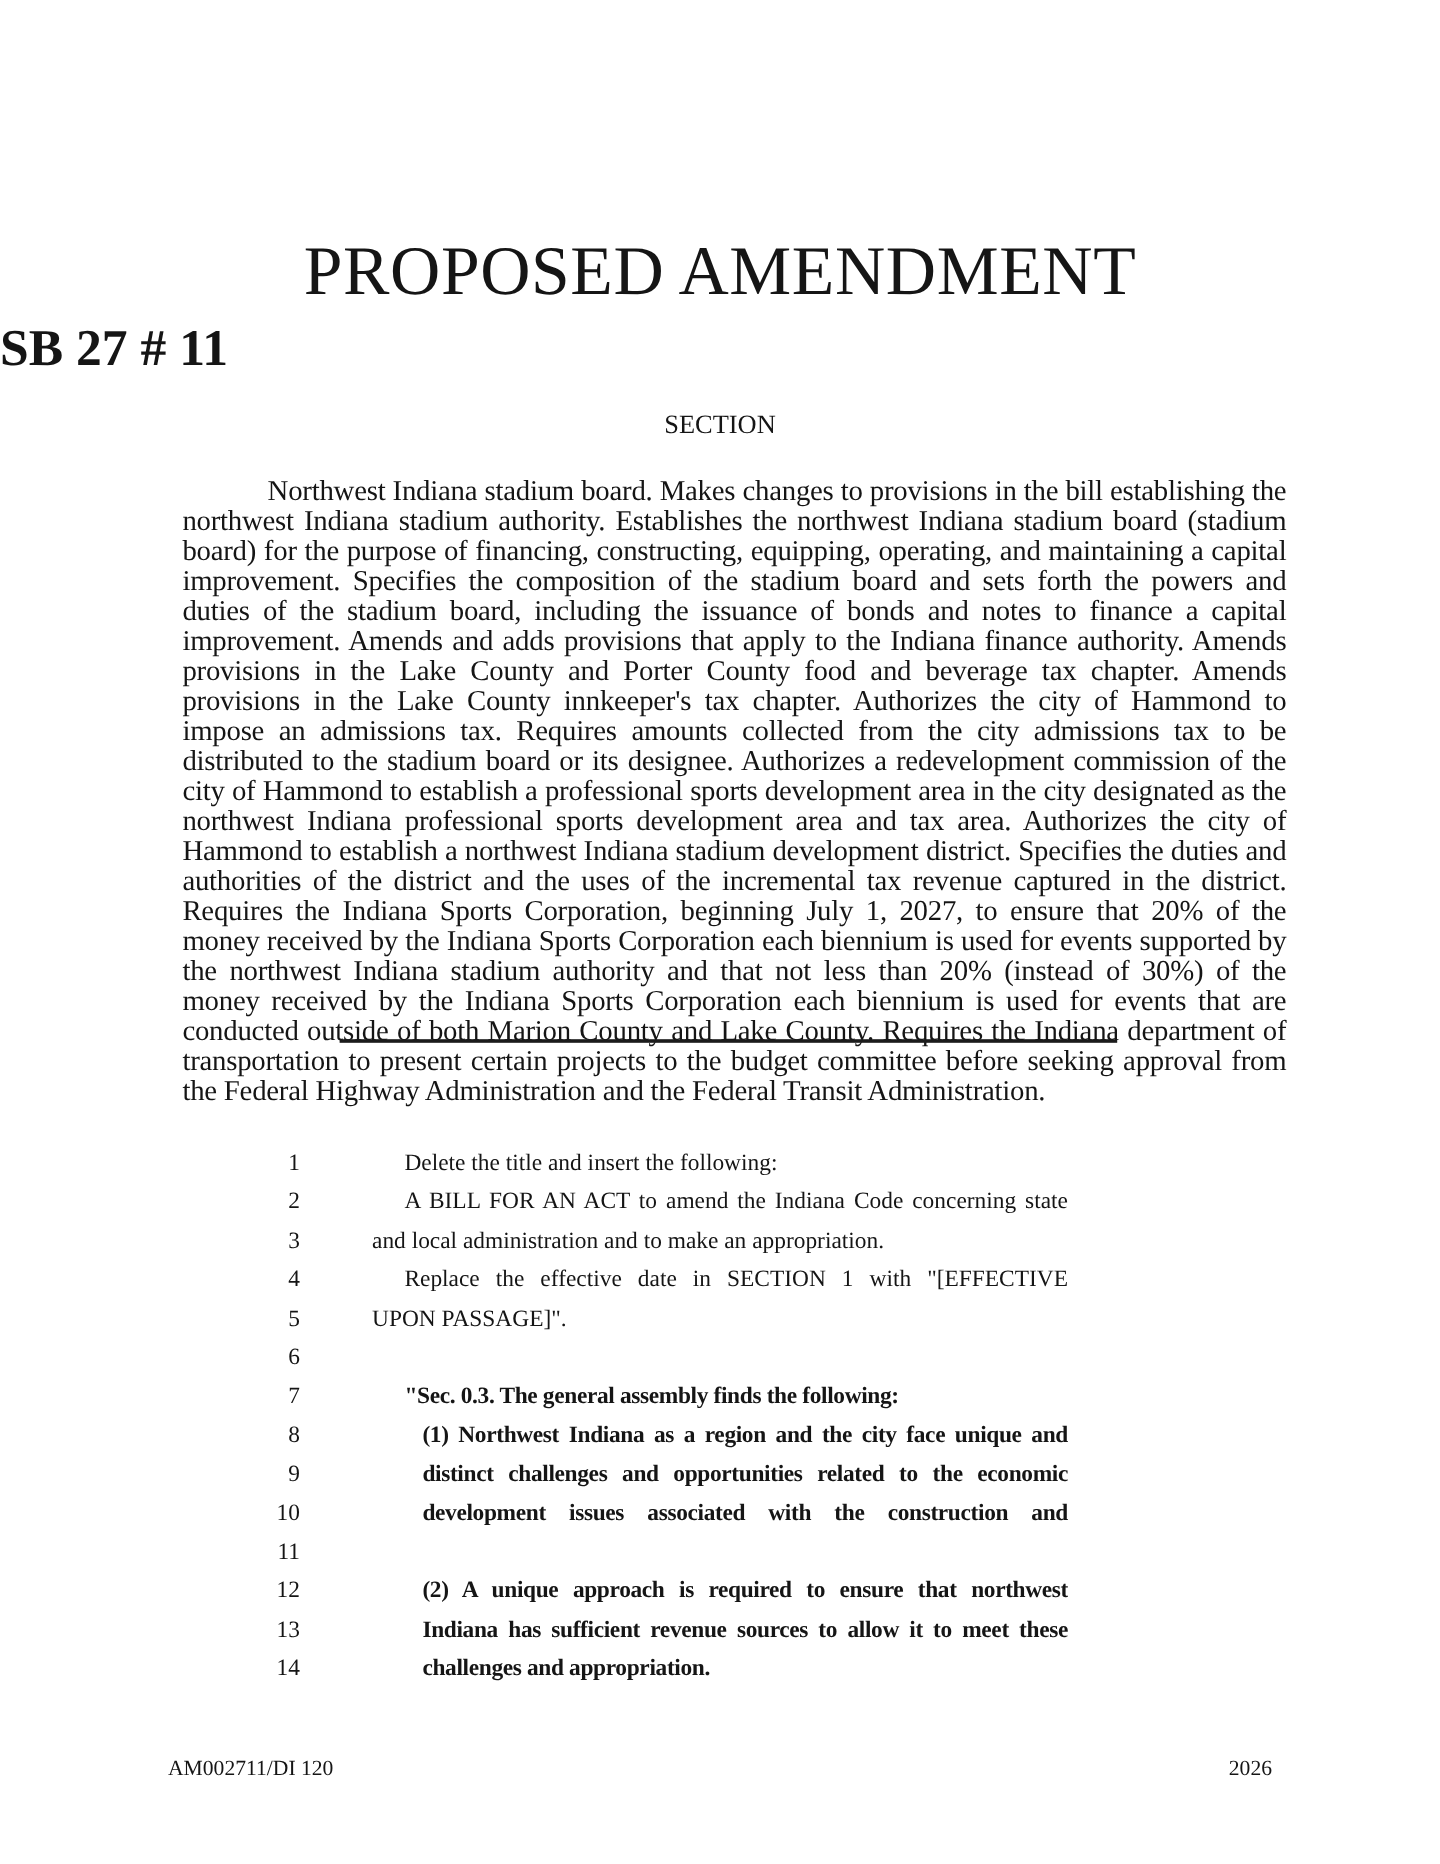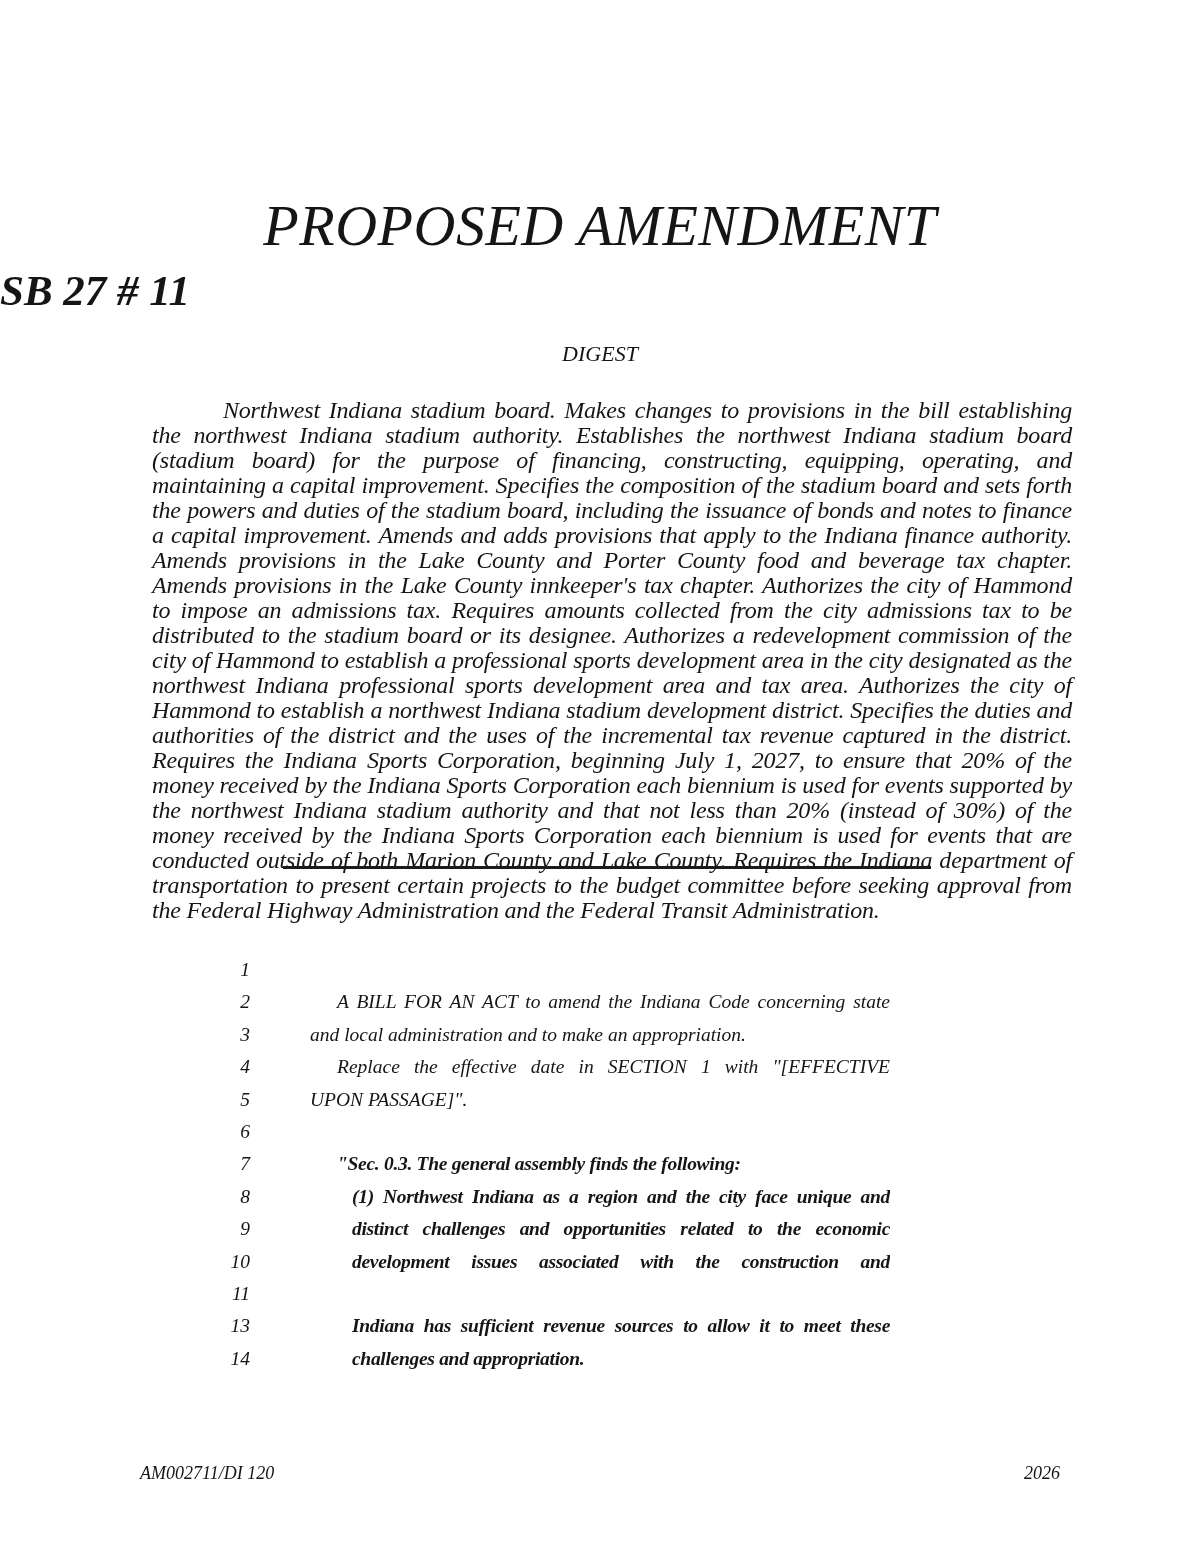--- a/index.html
+++ b/index.html
@@ -4,21 +4,20 @@
 <style>
   html, body { margin:0; padding:0; background:#ffffff; }
   .page {
     position:relative;
     width:1200px;
     height:1553px;
     background:#ffffff;
     font-family:"Liberation Serif", serif;
     color:#151515;
     overflow:hidden;
-    font-style:italic;
   }
   .doc-title {
     position:absolute;
     top:192px; left:0; width:100%;
     text-align:center;
     font-size:58px;
     font-weight:400;
     letter-spacing:0.5px;
     margin:0;
   }
@@ -99,29 +98,30 @@
 </style>
 </head>
 <body>
 
 <div class="page">
 
   <h1 class="doc-title">PROPOSED AMENDMENT</h1>
 
   <h2 class="bill-number">SB 27 # 11</h2>
 
-  <div class="digest-heading">DIGEST</div>
+  <div class="digest-heading">SECTION</div>
 
   <p class="digest-text">Northwest Indiana stadium board. Makes changes to provisions in the bill establishing the northwest Indiana stadium authority. Establishes the northwest Indiana stadium board (stadium board) for the purpose of financing, constructing, equipping, operating, and maintaining a capital improvement. Specifies the composition of the stadium board and sets forth the powers and duties of the stadium board, including the issuance of bonds and notes to finance a capital improvement. Amends and adds provisions that apply to the Indiana finance authority. Amends provisions in the Lake County and Porter County food and beverage tax chapter. Amends provisions in the Lake County innkeeper's tax chapter. Authorizes the city of Hammond to impose an admissions tax. Requires amounts collected from the city admissions tax to be distributed to the stadium board or its designee. Authorizes a redevelopment commission of the city of Hammond to establish a professional sports development area in the city designated as the northwest Indiana professional sports development area and tax area. Authorizes the city of Hammond to establish a northwest Indiana stadium development district. Specifies the duties and authorities of the district and the uses of the incremental tax revenue captured in the district. Requires the Indiana Sports Corporation, beginning July 1, 2027, to ensure that 20% of the money received by the Indiana Sports Corporation each biennium is used for events supported by the northwest Indiana stadium authority and that not less than 20% (instead of 30%) of the money received by the Indiana Sports Corporation each biennium is used for events that are conducted outside of both Marion County and Lake County. Requires the Indiana department of transportation to present certain projects to the budget committee before seeking approval from the Federal Highway Administration and the Federal Transit Administration.</p>
 
   <hr class="separator-rule">
 
   <div class="amendment-lines">
       <div class="line-row">
         <div class="line-num">1</div>
+        <div class="line-text indent1">Delete the title and insert the following:</div>
       </div>
       <div class="line-row">
         <div class="line-num">2</div>
         <div class="line-text indent1 just">A BILL FOR AN ACT to amend the Indiana Code concerning state</div>
       </div>
       <div class="line-row">
         <div class="line-num">3</div>
         <div class="line-text indent0">and local administration and to make an appropriation.</div>
       </div>
       <div class="line-row">
@@ -148,20 +148,24 @@
         <div class="line-text indent2 bold just">distinct challenges and opportunities related to the economic</div>
       </div>
       <div class="line-row">
         <div class="line-num">10</div>
         <div class="line-text indent2 bold just">development issues associated with the construction and</div>
       </div>
       <div class="line-row">
         <div class="line-num">11</div>
       </div>
       <div class="line-row">
+        <div class="line-num">12</div>
+        <div class="line-text indent2 bold just">(2) A unique approach is required to ensure that northwest</div>
+      </div>
+      <div class="line-row">
         <div class="line-num">13</div>
         <div class="line-text indent2 bold just">Indiana has sufficient revenue sources to allow it to meet these</div>
       </div>
       <div class="line-row">
         <div class="line-num">14</div>
         <div class="line-text indent2 bold">challenges and appropriation.</div>
       </div>
     </div>
 
   <div class="footer-row">

